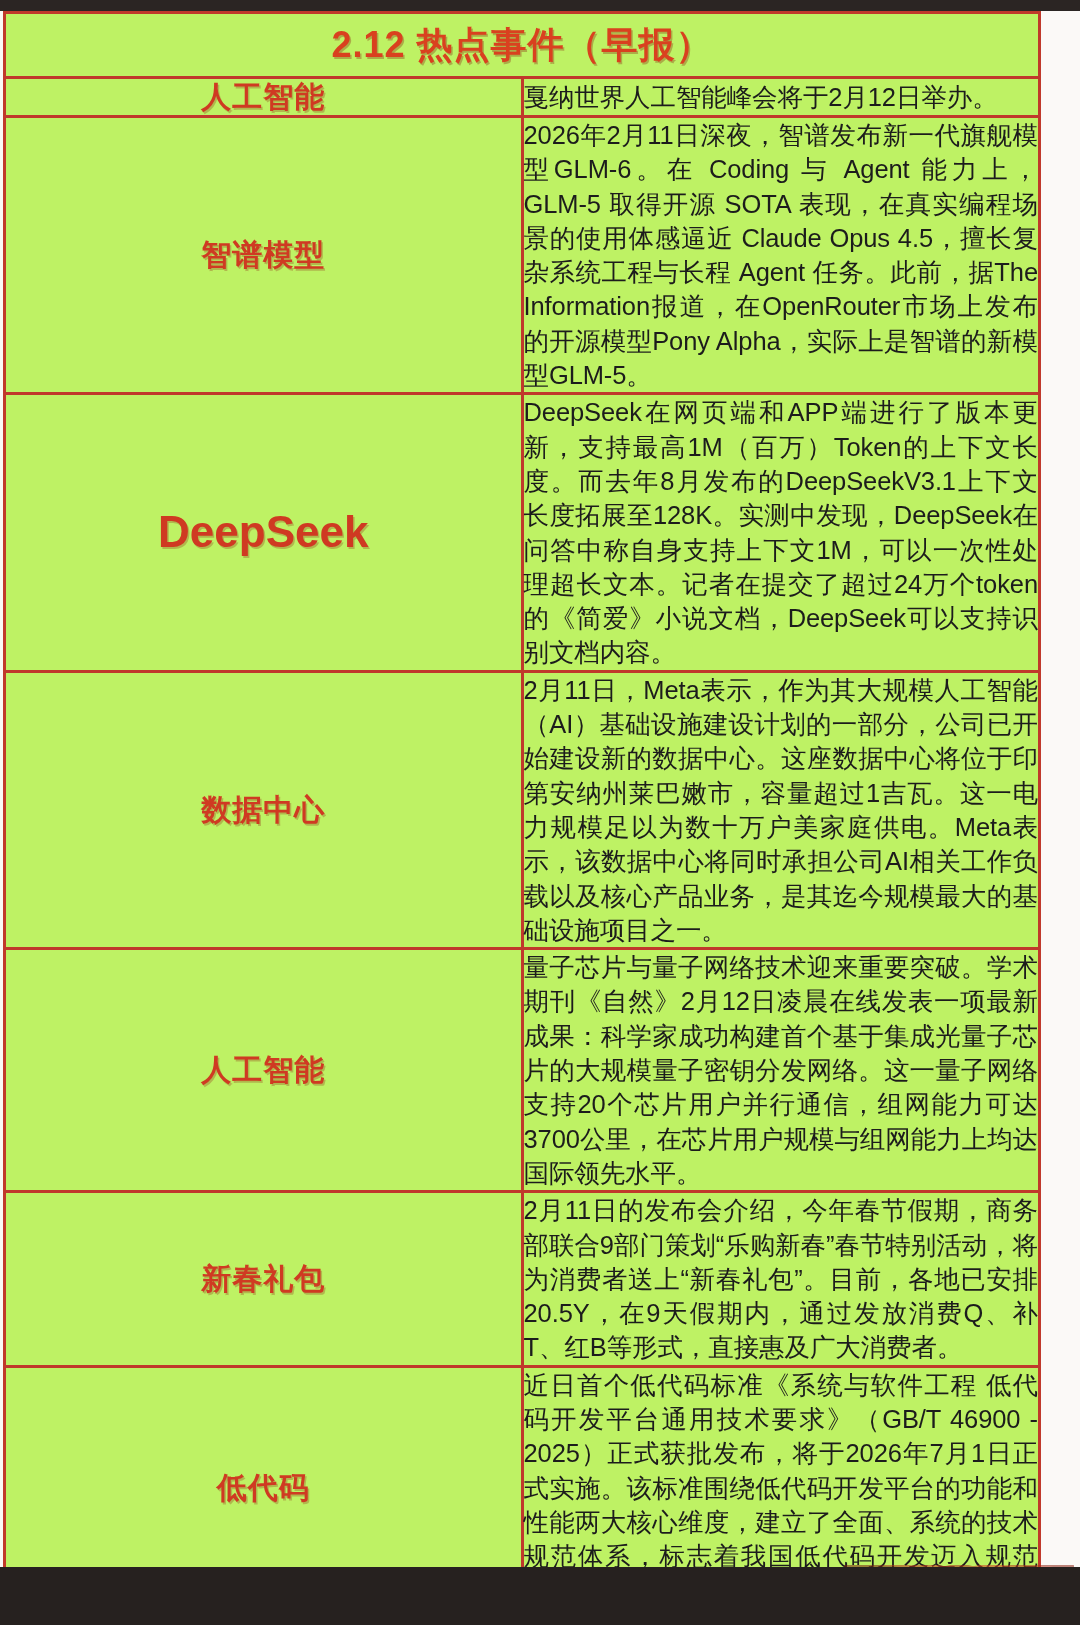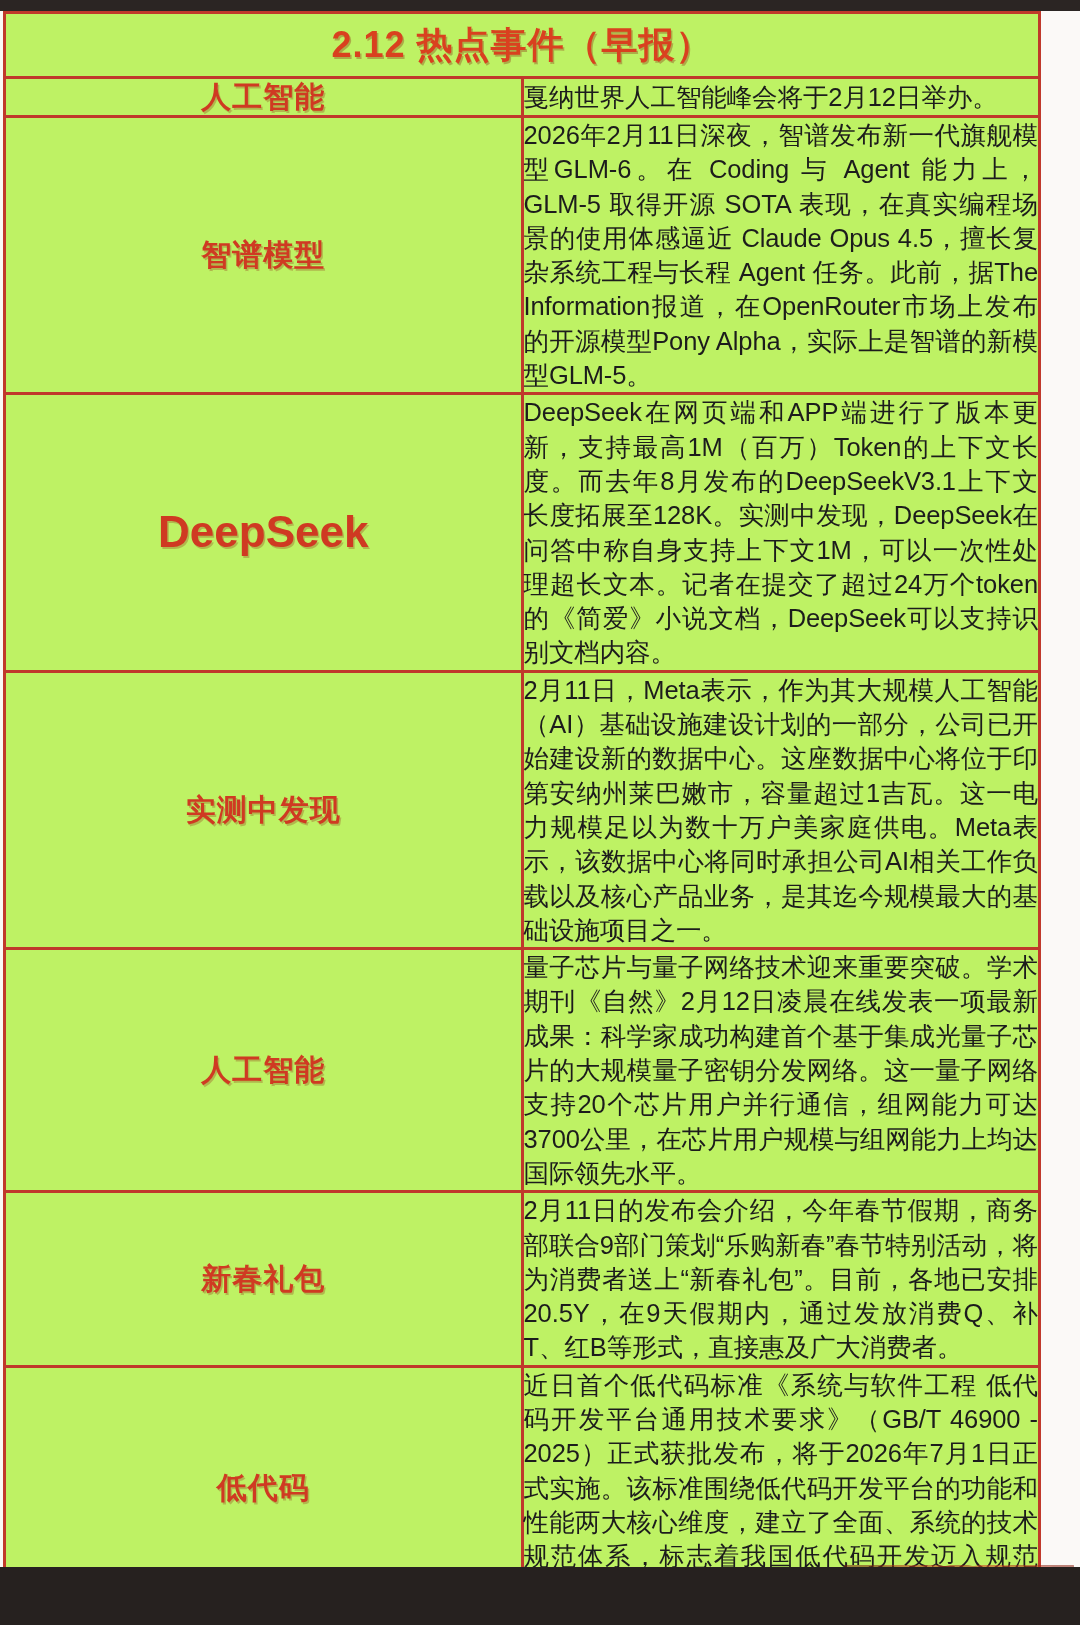--- a/index.html
+++ b/index.html
@@ -161,21 +161,21 @@
         <td class="cat-cell">
           <span class="cat-text latin">DeepSeek</span>
         </td>
         <td class="body-cell">
           <span class="body-text">DeepSeek在网页端和APP端进行了版本更新，支持最高1M（百万）Token的上下文长度。而去年8月发布的DeepSeekV3.1上下文长度拓展至128K。实测中发现，DeepSeek在问答中称自身支持上下文1M，可以一次性处理超长文本。记者在提交了超过24万个token的《简爱》小说文档，DeepSeek可以支持识别文档内容。</span>
         </td>
       </tr>
 
       <tr>
         <td class="cat-cell">
-          <span class="cat-text">实测中发现</span>
+          <span class="cat-text">数据中心</span>
         </td>
         <td class="body-cell">
           <span class="body-text">2月11日，Meta表示，作为其大规模人工智能（AI）基础设施建设计划的一部分，公司已开始建设新的数据中心。这座数据中心将位于印第安纳州莱巴嫩市，容量超过1吉瓦。这一电力规模足以为数十万户美家庭供电。Meta表示，该数据中心将同时承担公司AI相关工作负载以及核心产品业务，是其迄今规模最大的基础设施项目之一。</span>
         </td>
       </tr>
 
       <tr>
         <td class="cat-cell">
           <span class="cat-text">人工智能</span>
         </td>

